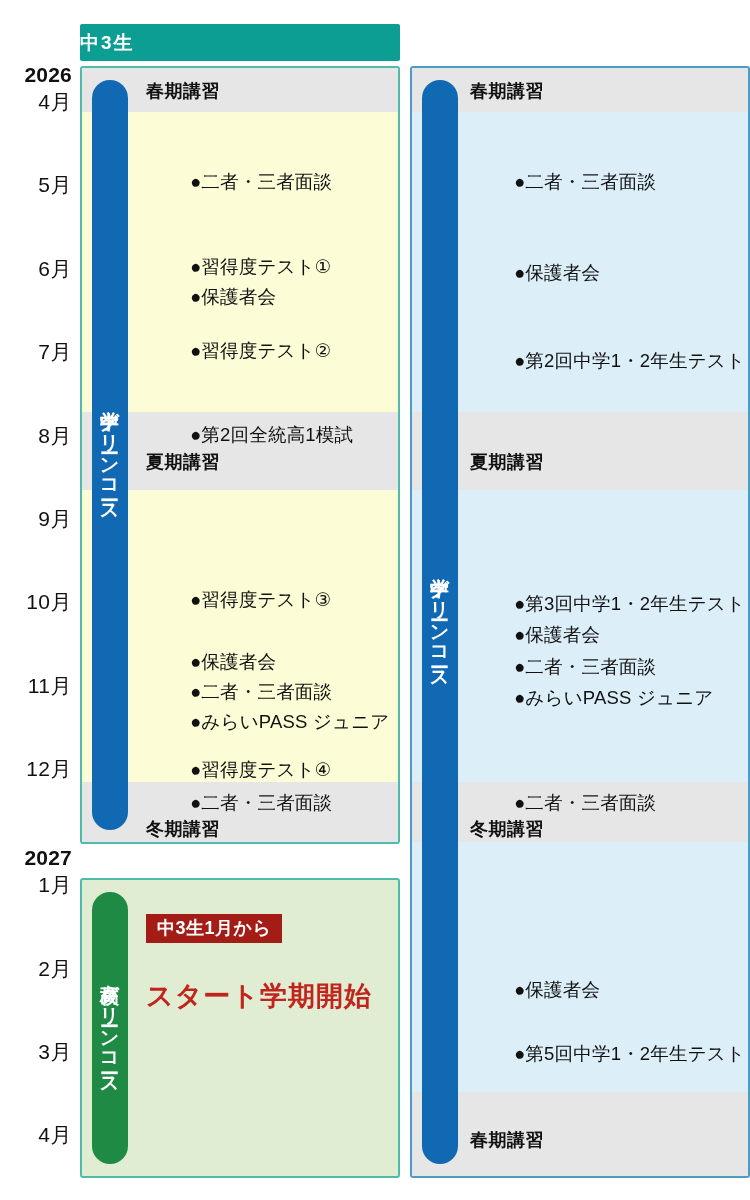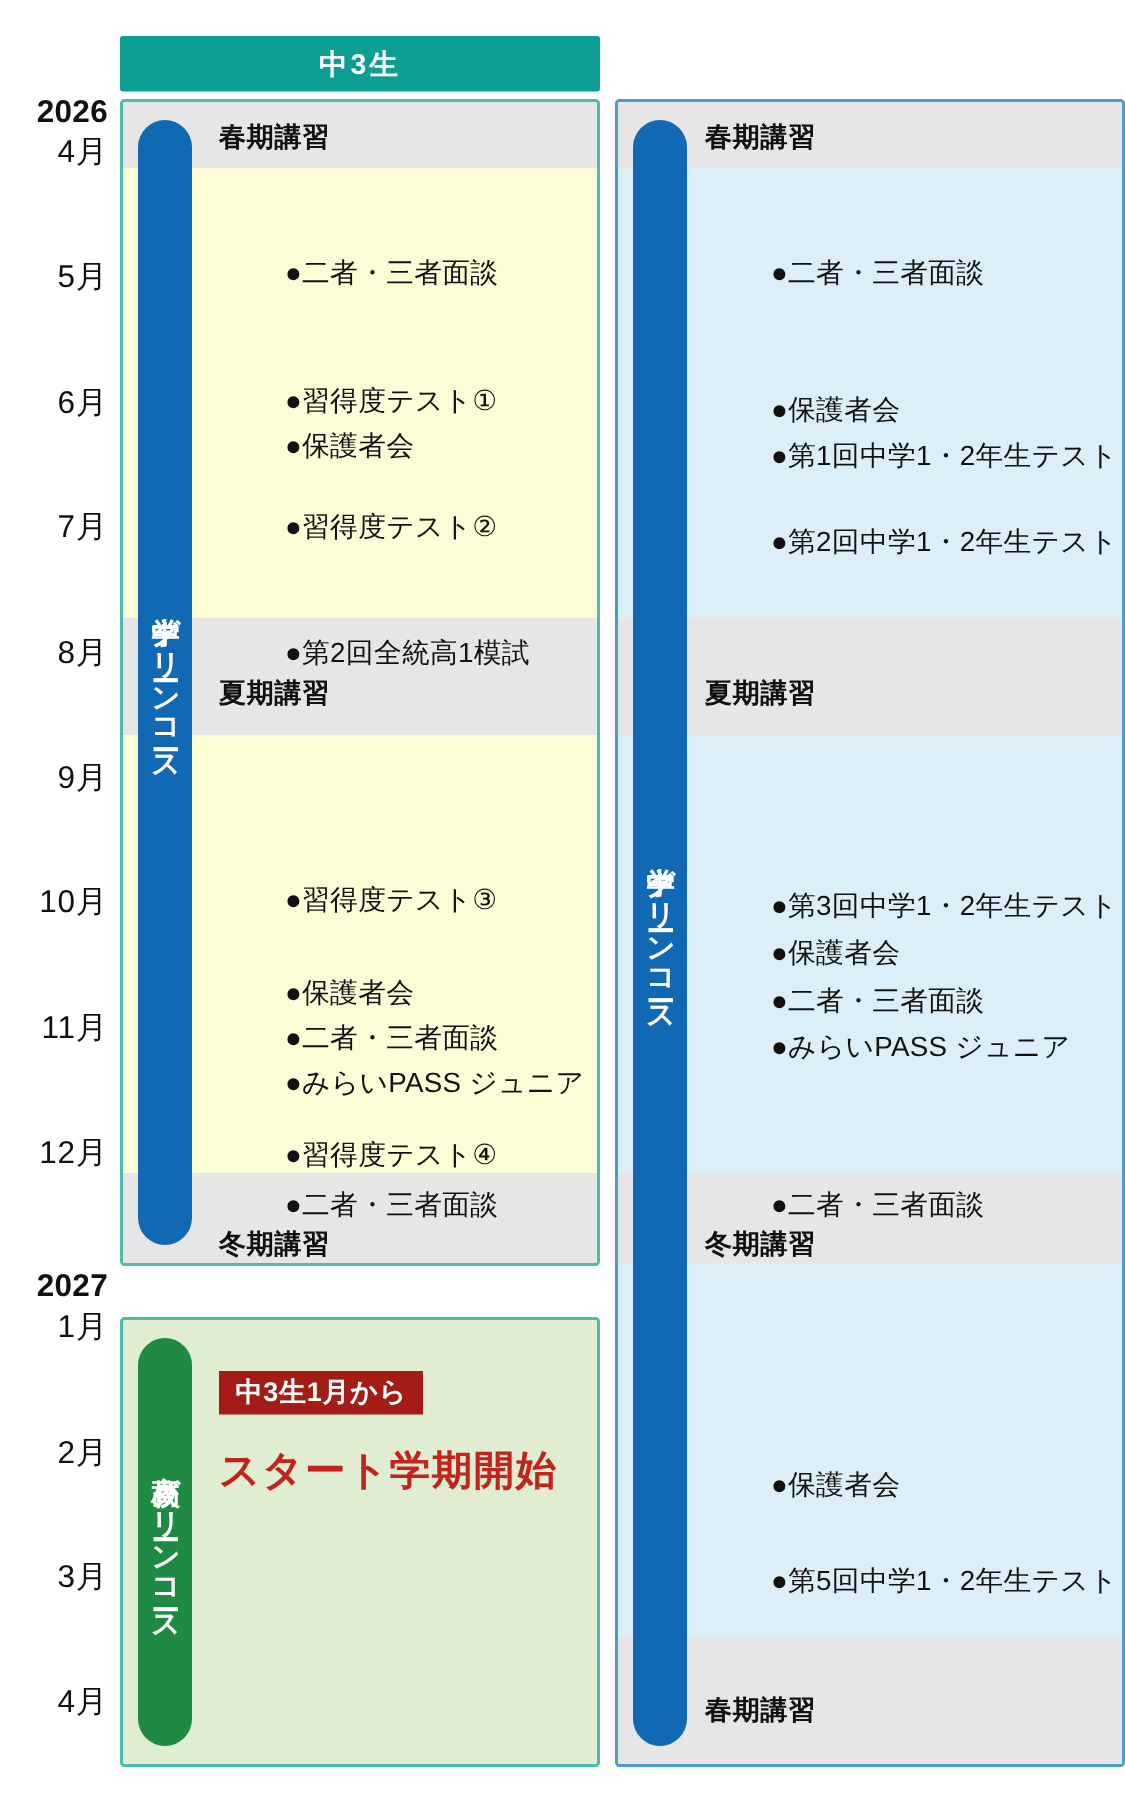--- a/index.html
+++ b/index.html
@@ -29,21 +29,21 @@
     letter-spacing:.2px;white-space:nowrap;text-align:right;line-height:1;
   }
 
   
   .colhead{
     position:absolute;
     height:37px;
     border-radius:2px;
     color:#fff;
     font-size:19px;font-weight:700;
-    display:flex;align-items:center;justify-content:center;
+    display:flex;align-items:center;justify-content:flex-start;
     letter-spacing:2px;
   }
   .colhead.teal{left:80px;top:24px;width:320px;background:#0C9E93;}
   .colhead.blue{left:410px;top:24px;width:340px;background:#0F64AB;}
 
   
   .card{position:absolute;box-sizing:border-box;overflow:hidden;}
   .card.yellow{
     left:80px;top:66px;width:320px;height:778px;
     background:#FCFCD6;border:2px solid #4FBBAB;border-radius:3px;
@@ -92,21 +92,21 @@
   .badge{
     position:absolute;
     background:#A31C16;color:#fff;
     font-size:18px;font-weight:700;
     padding:5px 11px 6px 11px;
     letter-spacing:.5px;line-height:1;white-space:nowrap;
   }
   .bigred{
     position:absolute;
     color:#C0241C;font-size:27px;font-weight:700;
-    letter-spacing:1px;line-height:1;white-space:nowrap;
+    letter-spacing:1px;line-height:1;white-space:nowrap;margin-top:16px;
   }
 </style>
 </head>
 <body>
 
 <div class="stage">
 
   <div class="rail">
       <div class="yearmark" style="top: 64px;">2026</div>
       <div class="yearmark" style="top: 847px;">2027</div>
@@ -167,21 +167,20 @@
       <div class="band" style="top: 0px; height: 44px;"></div>
     <div class="pill blue" style="left:10px;top:12px;height:1084px;">
       <span>中学グリーンコース</span>
     </div>
   <div class="season" style="top: 14px; left: 58px;">春期講習</div>
       <div class="season" style="top: 385px; left: 58px;">夏期講習</div>
       <div class="season" style="top: 752px; left: 58px;">冬期講習</div>
       <div class="season" style="top: 1063px; left: 58px;">春期講習</div>
       <div class="ev" style="top: 105px; left: 58px;">●二者・三者面談</div>
       <div class="ev" style="top: 196px; left: 58px;">●保護者会</div>
-      <div class="ev" style="top: 227px; left: 58px;">●第1回中学1・2年生テスト</div>
       <div class="ev" style="top: 284px; left: 58px;">●第2回中学1・2年生テスト</div>
       <div class="ev" style="top: 527px; left: 58px;">●第3回中学1・2年生テスト</div>
       <div class="ev" style="top: 558px; left: 58px;">●保護者会</div>
       <div class="ev" style="top: 590px; left: 58px;">●二者・三者面談</div>
       <div class="ev" style="top: 621px; left: 58px;">●みらいPASS ジュニア</div>
       <div class="ev" style="top: 726px; left: 58px;">●二者・三者面談</div>
       <div class="ev" style="top: 913px; left: 58px;">●保護者会</div>
       <div class="ev" style="top: 977px; left: 58px;">●第5回中学1・2年生テスト</div>
     </div>
 

